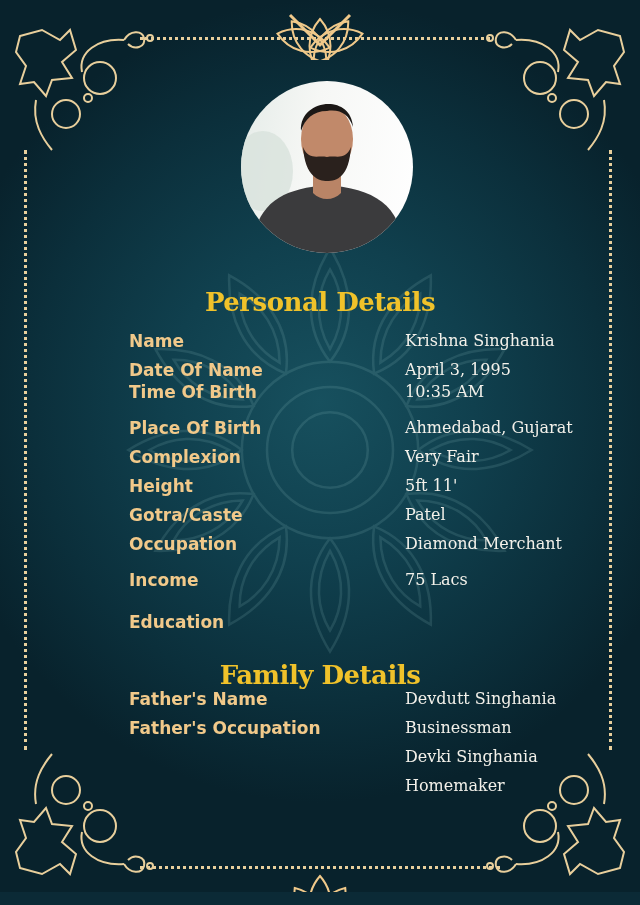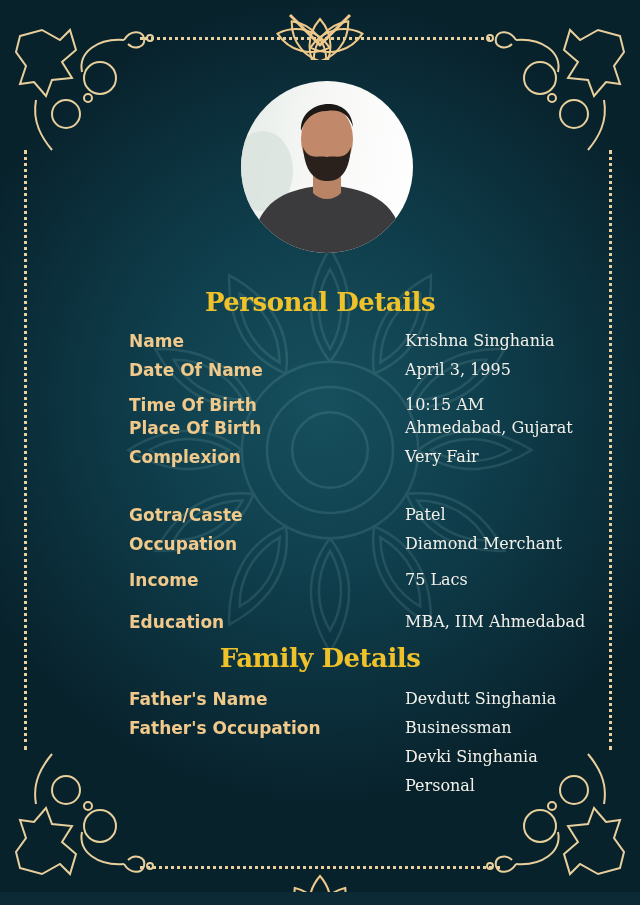--- a/index.html
+++ b/index.html
@@ -153,58 +153,61 @@
   <div class="section-title" style="top:287px;">Personal Details</div>
 
   <div class="row" style="top:331px;">
     <span class="label">Name</span>
     <span class="value">Krishna Singhania</span>
   </div>
   <div class="row" style="top:360px;">
     <span class="label">Date Of Name</span>
     <span class="value">April 3, 1995</span>
   </div>
-  <div class="row" style="top:395px;">
+  <div class="row" style="top:382px;">
     <span class="label">Time Of Birth</span>
-    <span class="value">10:15 AM</span>
+    <span class="value">10:35 AM</span>
   </div>
   <div class="row" style="top:447px;">
     <span class="label">Complexion</span>
     <span class="value">Very Fair</span>
   </div>
   <div class="row" style="top:418px;">
     <span class="label">Place Of Birth</span>
     <span class="value">Ahmedabad, Gujarat</span>
   </div>
+  <div class="row" style="top:476px;">
+    <span class="label">Height</span>
+    <span class="value">5ft 11'</span>
+  </div>
   <div class="row" style="top:505px;">
     <span class="label">Gotra/Caste</span>
     <span class="value">Patel</span>
   </div>
   <div class="row" style="top:534px;">
     <span class="label">Occupation</span>
     <span class="value">Diamond Merchant</span>
   </div>
   <div class="row" style="top:570px;">
     <span class="label">Income</span>
     <span class="value">75 Lacs</span>
   </div>
   <div class="row" style="top:612px;">
     <span class="label">Education</span>
-    <span class="value">MBA, IIM Ahmedabad</span>
-  </div>
-
-  <div class="section-title" style="top:643px;">Family Details</div>
+  </div>
+
+  <div class="section-title" style="top:660px;">Family Details</div>
 
   <div class="row" style="top:689px;">
     <span class="label">Father's Name</span>
     <span class="value">Devdutt Singhania</span>
   </div>
   <div class="row" style="top:718px;">
     <span class="label">Father's Occupation</span>
     <span class="value">Businessman</span>
   </div>
   <div class="row" style="top:747px;">
     <span class="value">Devki Singhania</span>
   </div>
   <div class="row" style="top:776px;">
-    <span class="value">Personal</span>
+    <span class="value">Homemaker</span>
   </div>
 </div>
 
 </body></html>

